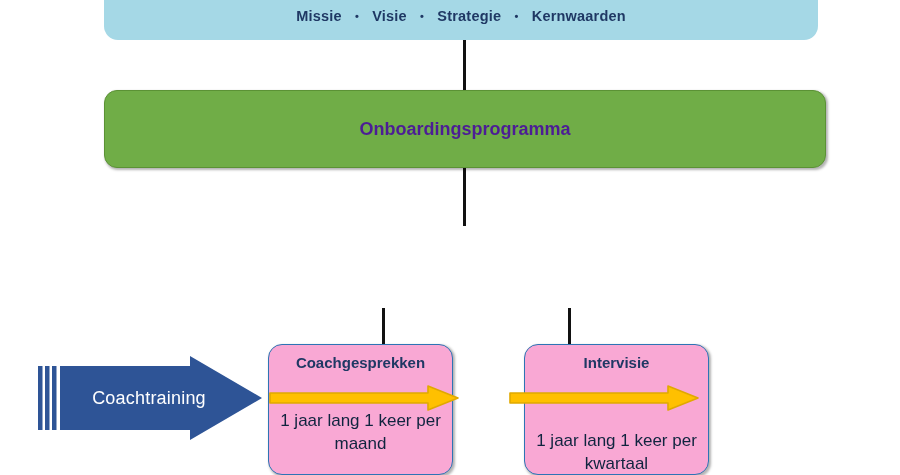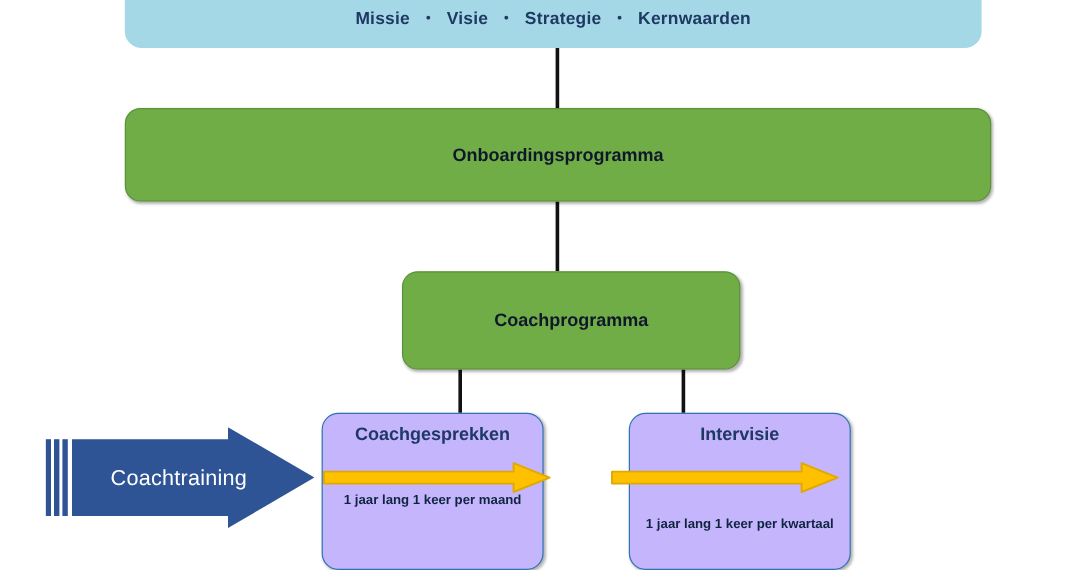--- a/index.html
+++ b/index.html
@@ -73,28 +73,28 @@
     width: 722px;
     height: 78px;
   }
   .node-coachprogramma {
     left: 335px;
     top: 226px;
     width: 282px;
     height: 82px;
   }
   .green-label {
-    font-size: 15px;
+    font-size: 18px;
     font-weight: 700;
-    color: #0f172a;
+    color: #4c1d95;
   }
 
   
   .blue {
-    background: #c4b5fd;
+    background: #f9a8d4;
     border: 1px solid #2e74b5;
     border-radius: 14px;
     box-shadow: 1.5px 1.5px 2.5px rgba(0,0,0,.30);
     justify-content: flex-start;
     padding-top: 9px;
   }
   .node-coachgesprekken {
     left: 268px;
     top: 344px;
     width: 185px;
@@ -106,22 +106,22 @@
     width: 185px;
     height: 131px;
   }
   .blue-title {
     font-size: 15px;
     font-weight: 700;
     color: #1f3864;
     line-height: 1.2;
   }
   .blue-caption {
-    font-size: 11px;
-    font-weight: 700;
+    font-size: 17px;
+    font-weight: 400;
     color: #10243f;
     line-height: 1.35;
     padding: 0 10px;
     margin-top: 2px;
   }
 
   
   .yellow-arrow {
     position: absolute;
     height: 26px;
@@ -185,23 +185,20 @@
 
   <div class="connector conn-banner-onboarding"></div>
   <div class="connector conn-onboarding-coach"></div>
   <div class="connector conn-coach-left"></div>
   <div class="connector conn-coach-right"></div>
 
   <div class="node green node-onboarding">
     <div class="green-label">Onboardingsprogramma</div>
   </div>
 
-  <div class="node green node-coachprogramma">
-    <div class="green-label">Coachprogramma</div>
-  </div>
 
   <div class="node blue node-coachgesprekken">
     <div class="blue-title">Coachgesprekken</div>
     <div class="blue-caption" style="margin-top:38px">1 jaar lang 1 keer per maand</div>
   </div>
 
   <svg class="yellow-arrow ya-1" viewBox="0 0 192 26" preserveAspectRatio="none">
     <path d="M2,8 L160,8 L160,1 L190,13 L160,25 L160,18 L2,18 Z" fill="#ffc000" stroke="#e0a900" stroke-width="1.6" stroke-linejoin="round"></path>
   </svg>
 

